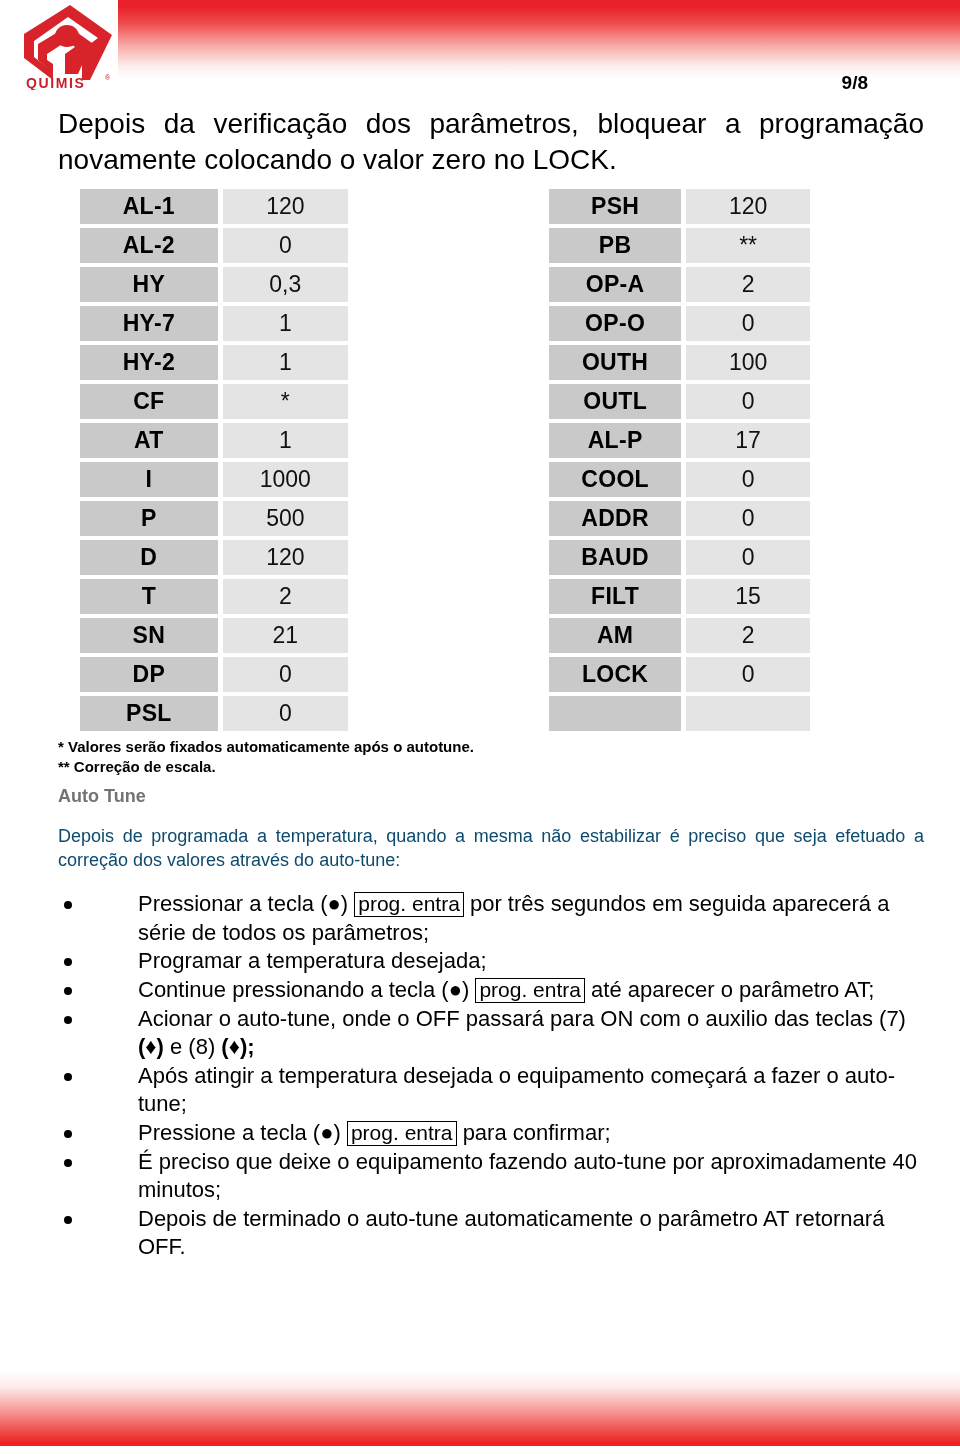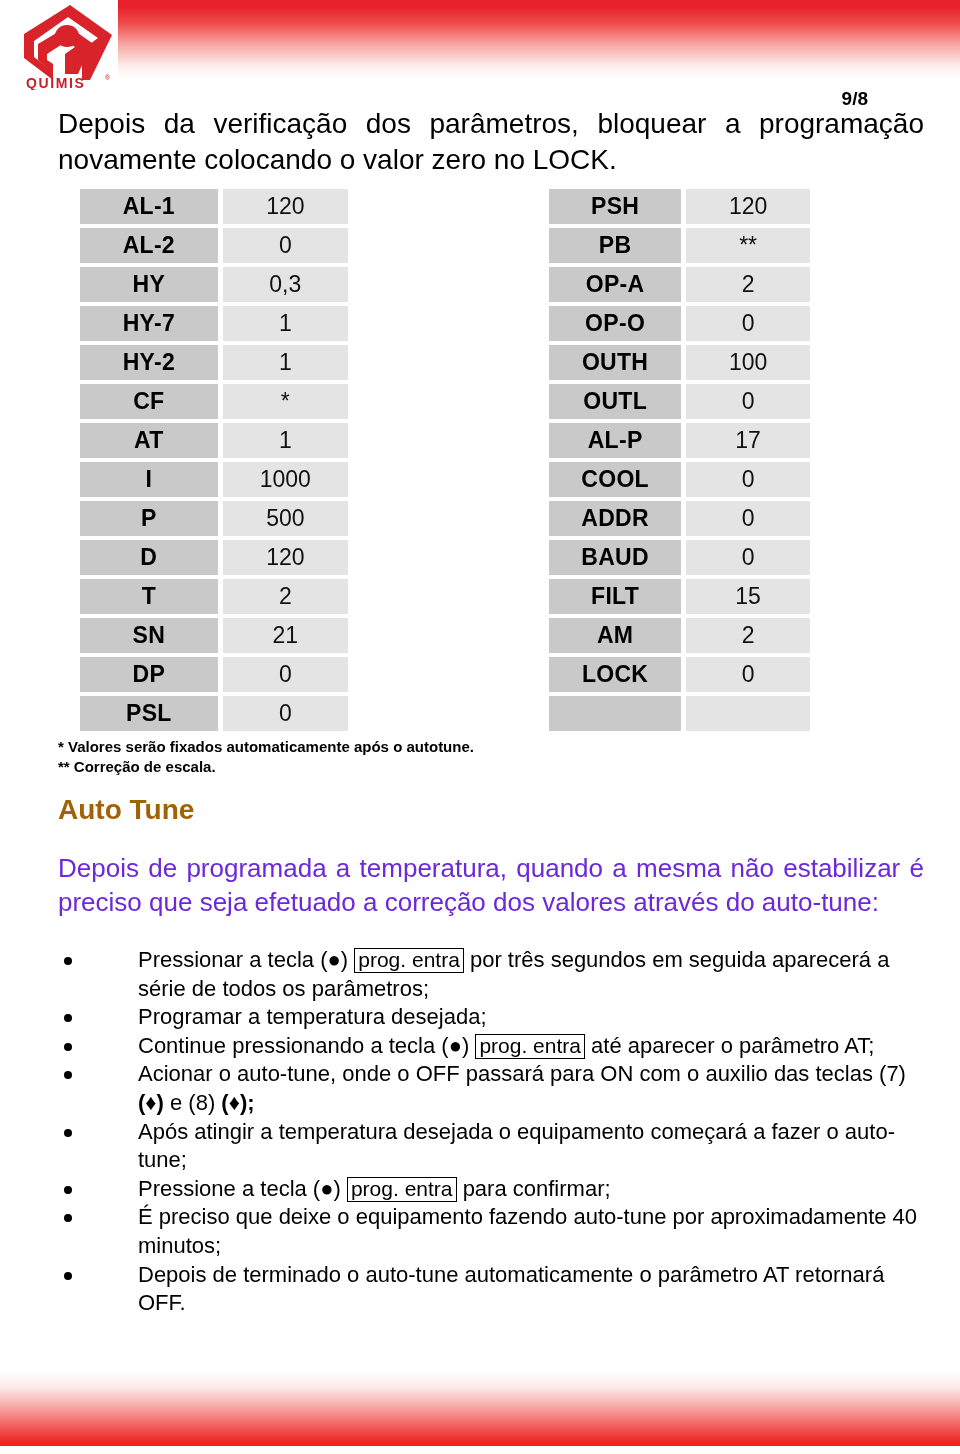--- a/index.html
+++ b/index.html
@@ -42,21 +42,20 @@
   .logo svg { display: block; }
 
   
   .page-number {
     position: absolute;
     right: 92px; top: 72px;
     font-size: 19px;
     font-weight: bold;
     color: #000;
     letter-spacing: 0px;
-    margin-top: 16px;
   }
 
   
   .content {
     position: absolute;
     left: 58px; top: 106px;
     width: 872px;
   }
 
   .intro-para {
@@ -117,29 +116,29 @@
   .footnotes {
     margin-top: 6px;
     font-size: 15px;
     font-weight: bold;
     line-height: 1.32;
     color: #000;
   }
 
   
   .section-title {
-    margin-top: 18px;
-    font-size: 28px;
-    font-weight: bold;
-    color: #a16207;
+    margin-top: 10px;
+    font-size: 18px;
+    font-weight: bold;
+    color: #737373;
   }
   .section-para {
-    font-size: 26px;
+    font-size: 18px;
     line-height: 1.30;
-    color: #6d28d9;
+    color: #0c4a6e;
     text-align: justify;
     width: 866px;
   }
 
   
   ul.bullets {
     list-style: none;
     margin: 8px 0 0 0;
     padding: 0;
   }

